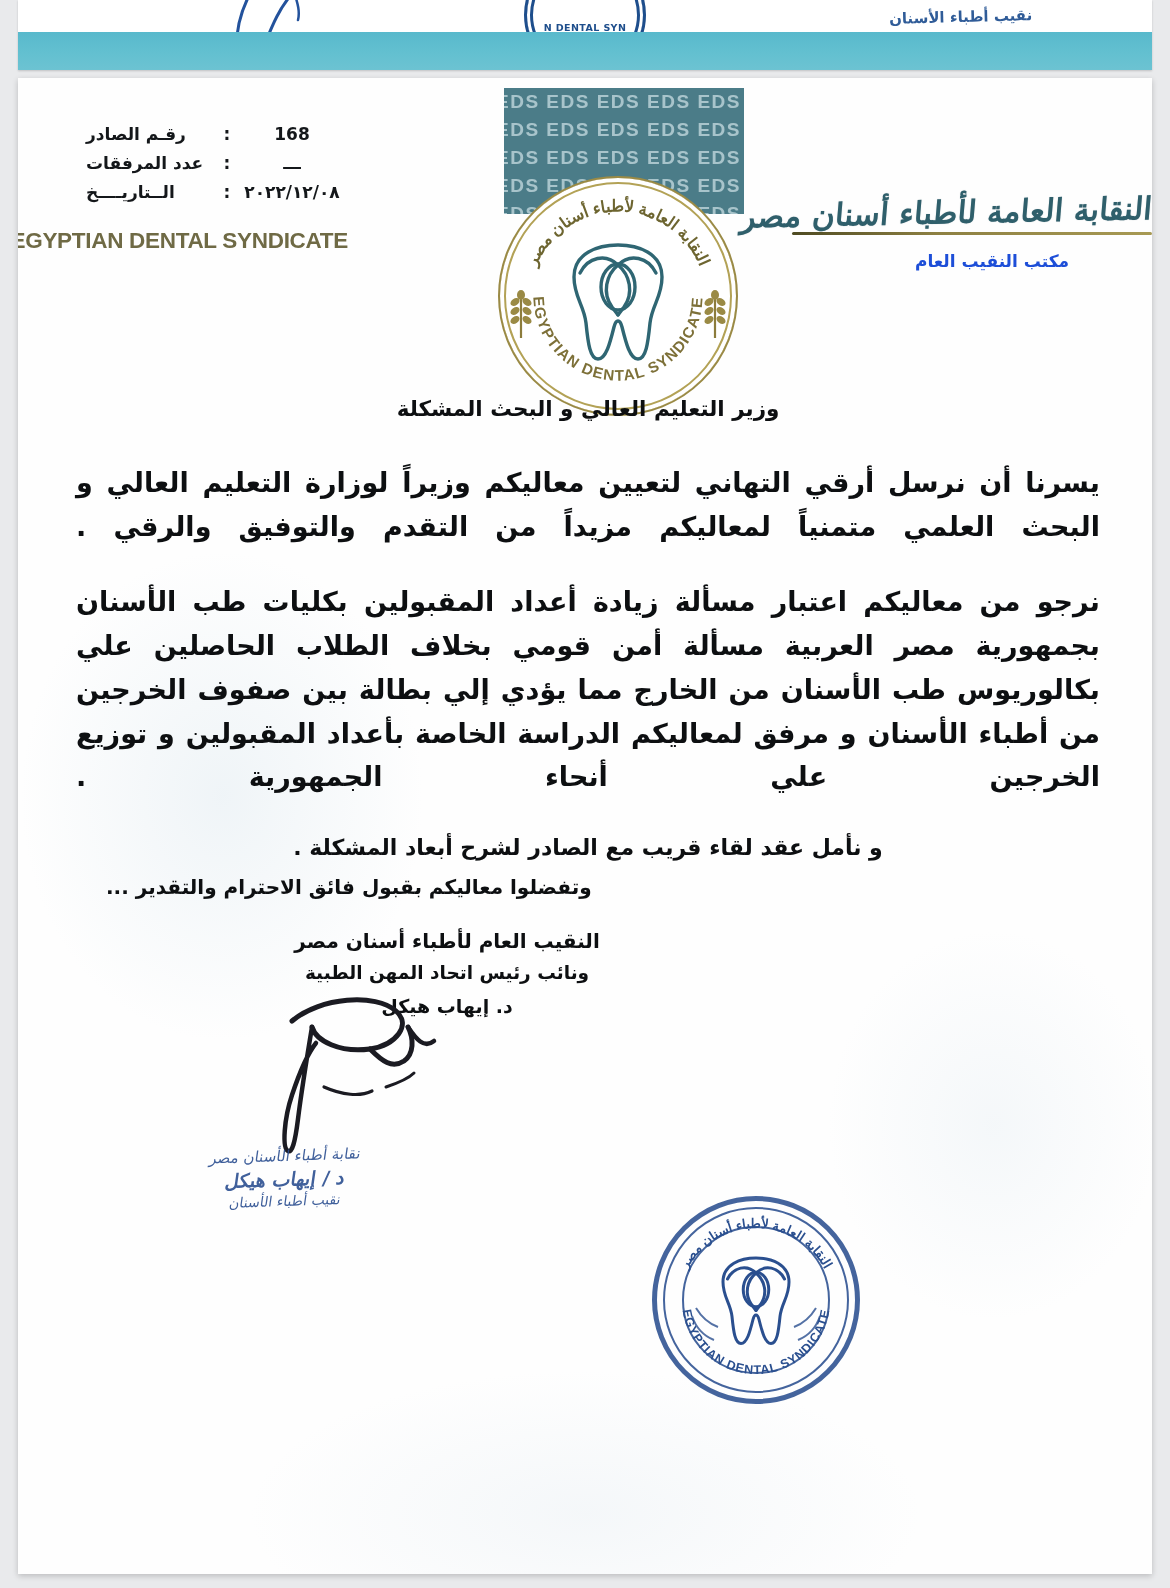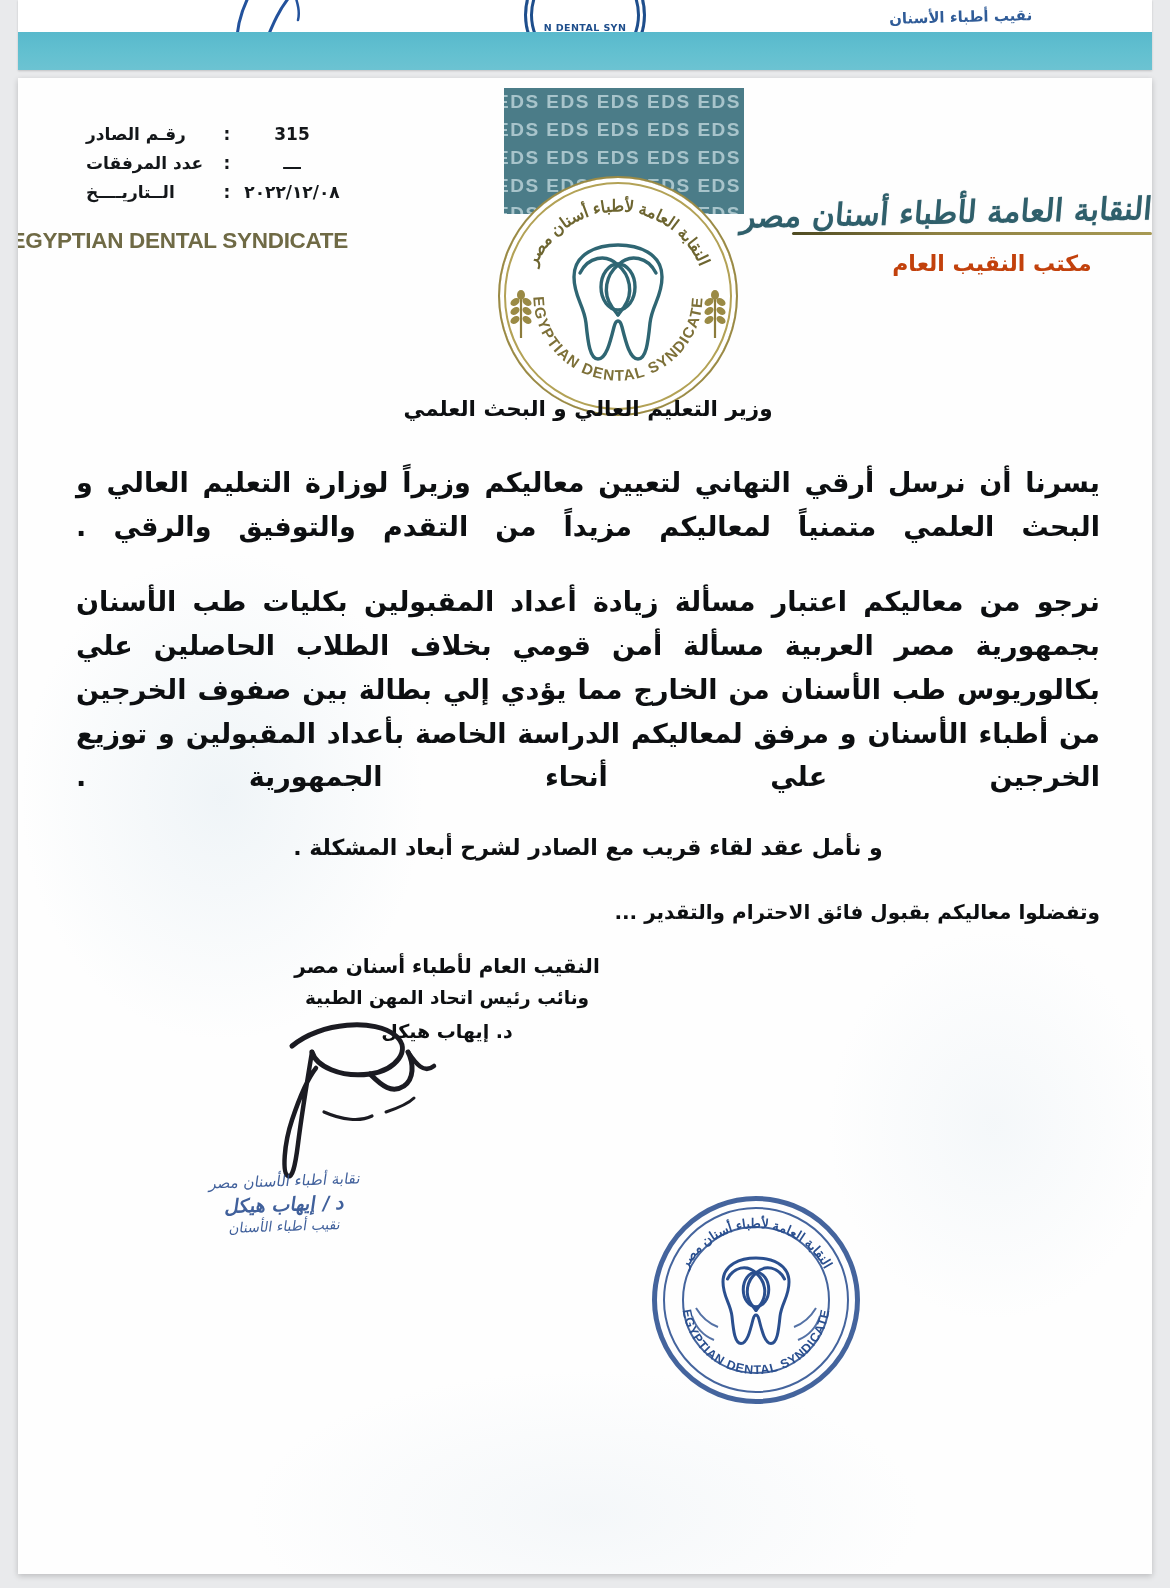--- a/index.html
+++ b/index.html
@@ -213,23 +213,23 @@
     text-shadow: 0 0 1px rgba(60,90,100,.35);
   }
   .lh-rule {
     margin-top: 6px;
     height: 3px;
     background: linear-gradient(90deg,#4e4a22 0%, #8d8042 40%, #a89a54 100%);
     border-radius: 2px;
   }
   .lh-sub {
     margin-top: 16px;
-    font-size: 22px;
-    font-weight: bold;
-    color: #c2410c;
+    font-size: 17px;
+    font-weight: bold;
+    color: #1d4ed8;
     text-align: center;
     padding-left: 40px;
   }
 
   
   .body {
     position: relative;
     padding: 0 52px 0 58px;
     direction: rtl;
     color: #0d0f11;
@@ -268,24 +268,24 @@
   .para.p1 { margin-top: 40px; }
   .para.p2 { margin-top: 32px; }
   .line-solo {
     text-align: center;
     font-size: 22px;
     font-weight: bold;
     margin-top: 36px;
     letter-spacing: -.2px;
   }
   .closing {
-    text-align: right;
+    text-align: left;
     font-size: 20px;
     font-weight: bold;
-    margin-top: 40px;
+    margin-top: 15px;
     padding-left: 30px;
     letter-spacing: -.3px;
   }
 
   
   .sign-zone {
     position: relative;
     margin-top: 30px;
     height: 330px;
     direction: rtl;
@@ -371,21 +371,21 @@
     <div class="prev-band"></div>
   </div>
 
   <div class="page">
     <div class="paper-tint"></div>
 
     <div class="header">
 
       <div class="meta">
         <div class="meta-row">
-          <span class="meta-value">315</span>
+          <span class="meta-value">168</span>
           <span class="meta-colon">:</span>
           <span class="meta-label">رقـم الصادر</span>
         </div>
         <div class="meta-row">
           <span class="meta-value">ـــ</span>
           <span class="meta-colon">:</span>
           <span class="meta-label">عدد المرفقات</span>
         </div>
         <div class="meta-row">
           <span class="meta-value">٢٠٢٢/١٢/٠٨</span>
@@ -455,21 +455,21 @@
       </div>
 
       <div class="letterhead">
         <div class="lh-script">النقابة العامة لأطباء أسنان مصر</div>
         <div class="lh-rule"></div>
         <div class="lh-sub">مكتب النقيب العام</div>
       </div>
     </div>
 
     <div class="body">
-      <div class="addressee2">وزير التعليم العالي و البحث العلمي</div>
+      <div class="addressee2">وزير التعليم العالي و البحث المشكلة</div>
 
       <div class="para p1">يسرنا أن نرسل أرقي التهاني لتعيين معاليكم وزيراً لوزارة التعليم العالي و البحث العلمي متمنياً لمعاليكم مزيداً من التقدم والتوفيق والرقي .</div>
       <div class="para p2">نرجو من معاليكم اعتبار مسألة زيادة أعداد المقبولين بكليات طب الأسنان بجمهورية مصر العربية مسألة أمن قومي بخلاف الطلاب الحاصلين علي بكالوريوس طب الأسنان من الخارج مما يؤدي إلي بطالة بين صفوف الخرجين من أطباء الأسنان و مرفق لمعاليكم الدراسة الخاصة بأعداد المقبولين و توزيع الخرجين علي أنحاء الجمهورية .</div>
       <div class="line-solo">و نأمل عقد لقاء قريب مع الصادر لشرح أبعاد المشكلة .</div>
 
       <div class="closing">وتفضلوا معاليكم بقبول فائق الاحترام والتقدير ...</div>
 
       <div class="sign-zone">
         <div class="sign-text">
           <div class="l1">النقيب العام لأطباء أسنان مصر</div>

